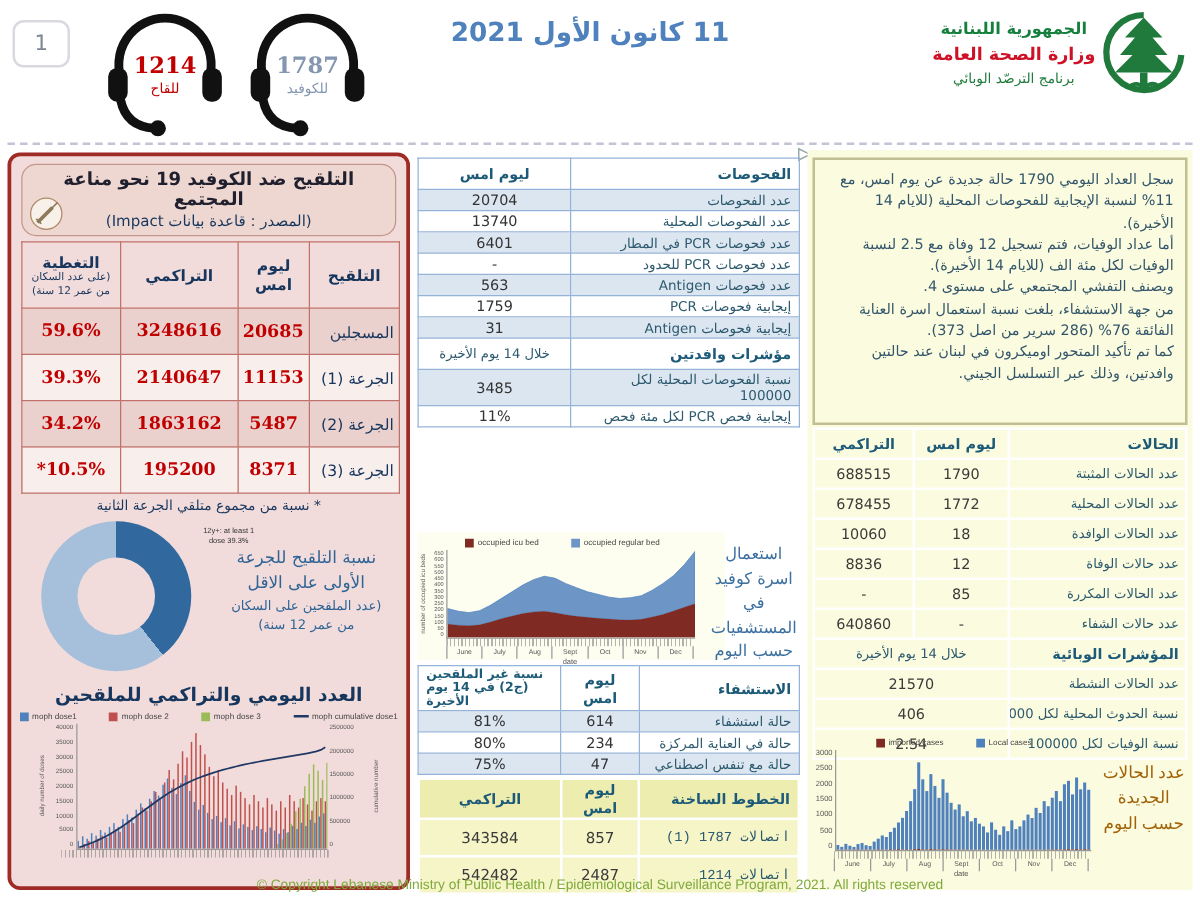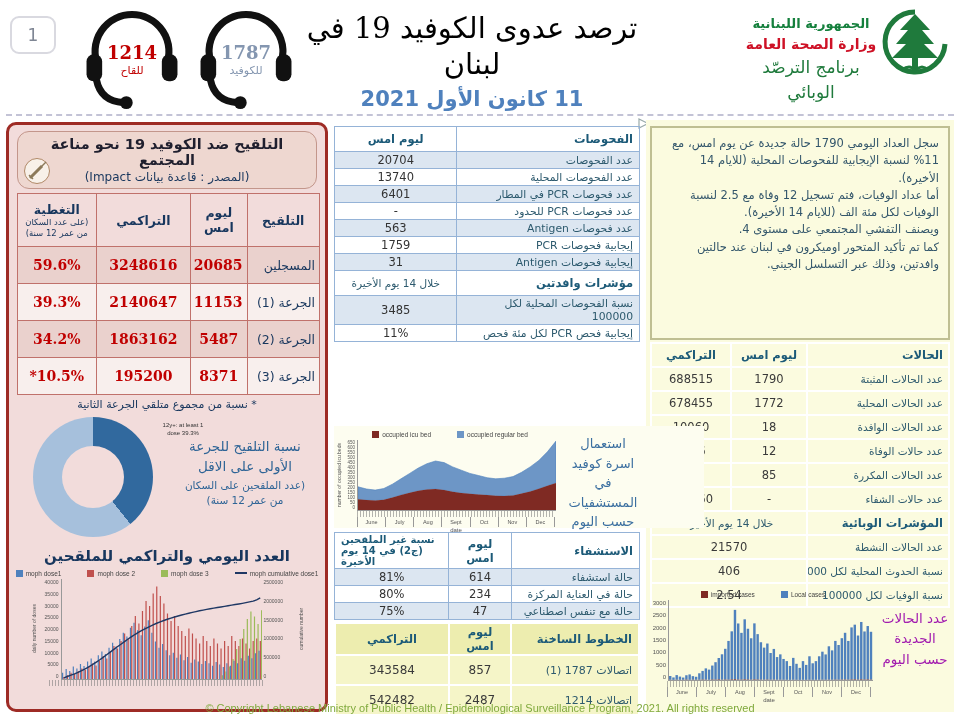--- a/index.html
+++ b/index.html
@@ -14,21 +14,21 @@
           font-family:"DejaVu Serif",serif;}
   .hs-lbl{position:absolute;left:0;right:0;top:58px;text-align:center;font-size:11px;direction:rtl;}
   .hs-red .hs-num,.hs-red .hs-lbl{color:#c00000;}
   .hs-blue .hs-num,.hs-blue .hs-lbl{color:#8496b0;}
   .title-block{position:absolute;left:296px;top:10px;width:352px;text-align:center;direction:rtl;}
   .main-title{font-family:"DejaVu Serif",serif;font-size:29px;color:#000;line-height:1.25;}
   .date-line{font-size:21px;color:#4f81bd;font-weight:bold;margin-top:4px;}
   .logo-text{position:absolute;left:742px;top:14px;width:138px;text-align:center;direction:rtl;line-height:1.5;}
   .logo-l1{color:#15803d;font-weight:bold;font-size:13px;}
   .logo-l2{color:#ce1126;font-weight:bold;font-size:14px;}
-  .logo-l3{color:#1f7a3c;font-size:17px;}
+  .logo-l3{color:#1f7a3c;font-size:11px;}
   .cedar{position:absolute;left:880px;top:6px;width:70px;height:72px;}
   .sep{position:absolute;left:6px;right:6px;top:114px;border-top:2px dashed #c3c3d6;}
   .tri-marker{position:absolute;left:638px;top:118px;}
   
   .right-box{position:absolute;left:646px;top:120px;width:308px;height:592px;background:#fbfbdf;}
   .summary{position:absolute;left:4px;top:6px;width:278px;height:196px;border:2px solid #bfbf92;
            padding:7px 9px;direction:rtl;color:#33566b;font-size:11.5px;line-height:1.5;}
   table{border-collapse:collapse;table-layout:fixed;}
   .ytable{position:absolute;left:4px;top:222px;width:298px;direction:rtl;}
   .ytable th,.ytable td{border:2px solid #ffffff;padding:1px 5px;height:20px;overflow:hidden;white-space:nowrap;}
@@ -57,27 +57,27 @@
        font-family:"Liberation Sans",sans-serif;}
   .chart-title-ar{position:absolute;direction:rtl;text-align:center;line-height:1.5;}
   
   .btable{position:absolute;direction:rtl;border:1px solid #95b3d7;}
   .btable th,.btable td{border:1px solid #95b3d7;padding:1px 6px;overflow:hidden;}
   .btable th{color:#1c5a78;font-weight:bold;font-size:11.5px;text-align:right;height:22px;}
   .btable .lbl{color:#2d5a6e;font-size:10.8px;text-align:right;}
   .btable .val{color:#333;font-size:11.5px;text-align:center;}
   .btable .alt{background:#dce6f1;}
   .btable .per{color:#2d5a6e;font-size:10.5px;text-align:center;}
-  .beds-wrap{position:absolute;left:334px;top:426px;width:370px;height:102px;background:#fdfdf0;} 
+  .beds-wrap{position:absolute;left:334px;top:426px;width:246px;height:102px;background:#fdfdf0;} 
   
   .htable{position:absolute;direction:rtl;}
   .htable th,.htable td{border:2px solid #fff;padding:1px 6px;}
   .htable th{background:#ededaf;color:#1c5a78;font-weight:bold;font-size:11.5px;text-align:right;height:22px;}
   .htable td{background:#f5f5c8;height:26px;}
-  .htable .lbl{color:#2d5a6e;font-size:11px;text-align:right;}
+  .htable .lbl{color:#2d5a6e;font-size:11px;text-align:right;font-family:Liberation Mono, monospace;}
   .htable .val{color:#3a3a3a;font-size:12px;text-align:center;}
   
   .vacc-box{position:absolute;left:6px;top:122px;width:322px;height:590px;background:#f2dcdb;
             border:3px solid #9e2b25;border-radius:10px;box-sizing:border-box;}
   .vacc-head{margin:6px 8px 4px;background:#eed7d0;border:1.5px solid #c3968b;border-radius:12px;
              padding:4px 8px;direction:rtl;text-align:center;position:relative;}
   .vacc-title{color:#1f1f2e;font-weight:bold;font-size:14.5px;}
   .vacc-src{color:#17365d;font-size:12px;margin-top:2px;}
   .syr{position:absolute;left:6px;bottom:4px;width:24px;height:24px;border:1.5px solid #b08968;
        border-radius:50%;background:#f8f1e9;}
@@ -130,21 +130,20 @@
       <rect x="6" y="34" width="11" height="19" rx="5" fill="#111"></rect>
       <rect x="59" y="34" width="11" height="19" rx="5" fill="#111"></rect>
       <path d="M13 52 Q16 67 32 68" fill="none" stroke="#111" stroke-width="5"></path>
       <circle cx="34" cy="68" r="4.5" fill="#111"></circle>
     </svg>
     <div class="hs-num">1787</div>
     <div class="hs-lbl">للكوفيد</div>
   </div>
 
   <div class="title-block">
-    <div class="main-title">ترصد عدوى الكوفيد 19 في لبنان</div>
     <div class="date-line">11 كانون الأول 2021</div>
   </div>
 
   <div class="logo-text">
     <div class="logo-l1">الجمهورية اللبنانية</div>
     <div class="logo-l2">وزارة الصحة العامة</div>
     <div class="logo-l3">برنامج الترصّد الوبائي</div>
   </div>
   <svg class="cedar" viewBox="0 0 70 72">
     <path d="M35 6 A30 30 0 1 0 65 38" fill="none" stroke="#1f7a3c" stroke-width="5"></path>
@@ -156,20 +155,21 @@
   <div class="sep"></div>
   <svg class="tri-marker" width="12" height="11">
     <polygon points="1,1 10,5.5 1,10" fill="#fff" stroke="#9aa" stroke-width="1.2"></polygon>
   </svg>
 
   <section class="right-box">
     <div class="summary" id="summary-box">
         <div>سجل العداد اليومي 1790 حالة جديدة عن يوم امس، مع 11% لنسبة الإيجابية للفحوصات المحلية (للايام 14 الأخيرة).</div>
         <div>أما عداد الوفيات، فتم تسجيل 12 وفاة مع 2.5 لنسبة الوفيات لكل مئة الف (للايام 14 الأخيرة).</div>
         <div>ويصنف التفشي المجتمعي على مستوى 4.</div>
+        <div>من جهة الاستشفاء، بلغت نسبة استعمال اسرة العناية الفائقة 76% (286 سرير من اصل 373).</div>
         <div>كما تم تأكيد المتحور اوميكرون في لبنان عند حالتين وافدتين، وذلك عبر التسلسل الجيني.</div>
       </div>
 
     <table class="ytable">
       <colgroup>
           <col style="width:142px">
           <col style="width:76px">
           <col style="width:80px">
         </colgroup>
       <thead>
@@ -382,21 +382,21 @@
           <div>June</div>
           <div>July</div>
           <div>Aug</div>
           <div>Sept</div>
           <div>Oct</div>
           <div>Nov</div>
           <div>Dec</div>
         </div>
       <div class="xlab" style="margin-left:19px;width:204px;">date</div>
     </div>
-    <div class="chart-title-ar" style="left:234px;top:488px;width:70px;color:#a21caf;font-size:13.5px;">عدد الحالات الجديدة حسب اليوم</div>
+    <div class="chart-title-ar" style="left:234px;top:488px;width:70px;color:#a16207;font-size:13.5px;font-family:Liberation Serif, serif;">عدد الحالات الجديدة حسب اليوم</div>
   </section>
 
   <table class="btable" style="left:334px;top:126px;width:306px;">
     <colgroup>
         <col style="width:182px">
         <col style="width:122px">
       </colgroup>
     <thead>
       <tr>
         <th>الفحوصات</th>

